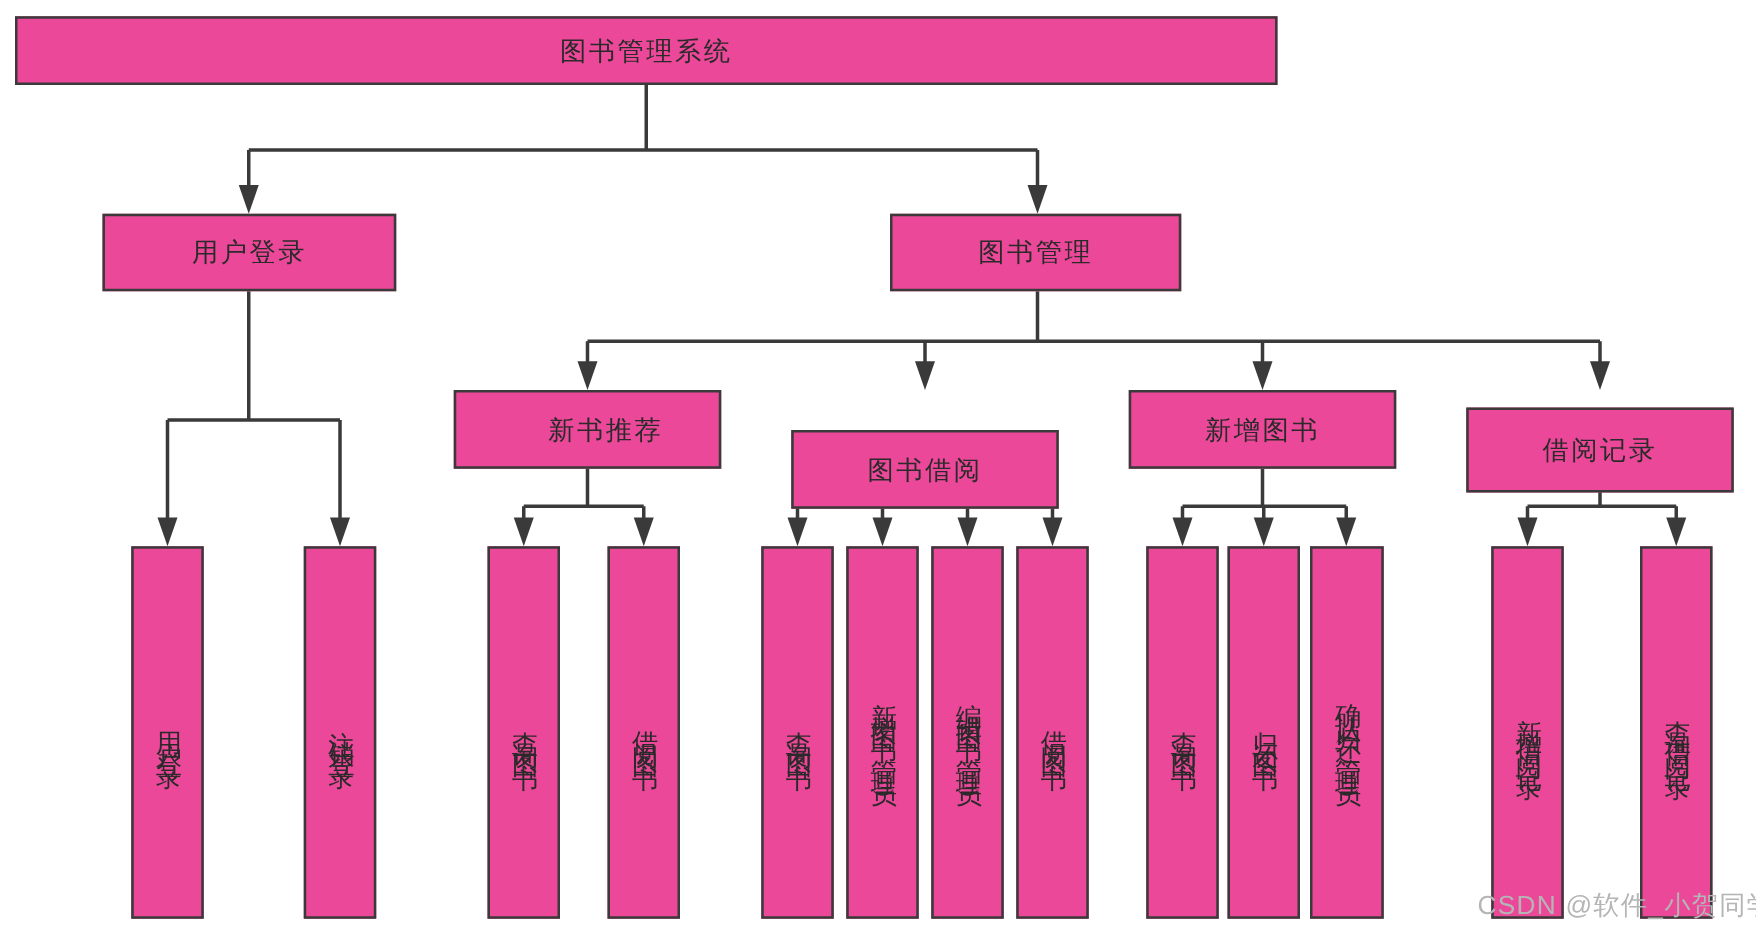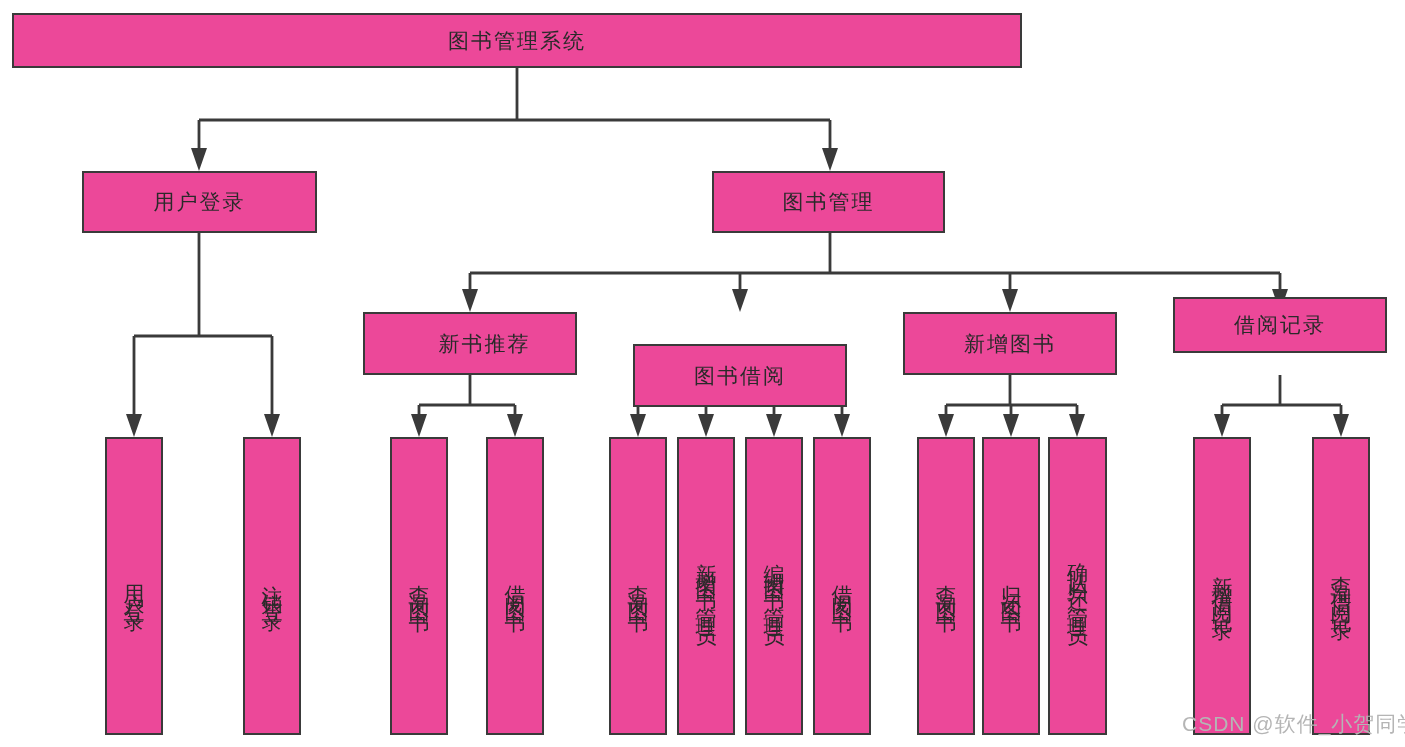--- a/index.html
+++ b/index.html
@@ -116,21 +116,21 @@
 
   <div class="box" style="left:363px; top:312px; width:214px; height:63px;padding-left:29px;">
     <span>新书推荐</span>
   </div>
   <div class="box" style="left:633px; top:312px; width:214px; height:63px;margin-top:32px;">
     <span>图书借阅</span>
   </div>
   <div class="box" style="left:903px; top:312px; width:214px; height:63px;">
     <span>新增图书</span>
   </div>
-  <div class="box" style="left:1173px; top:297px; width:214px; height:56px;">
+  <div class="box" style="left:1173px; top:326px; width:214px; height:68px;">
     <span>借阅记录</span>
   </div>
 
   <div class="box vbox" style="left:105px; top:437px; width:58px; height:298px;">
     <span>用户登录</span>
   </div>
   <div class="box vbox" style="left:243px; top:437px; width:58px; height:298px;">
     <span>注销登录</span>
   </div>
 

